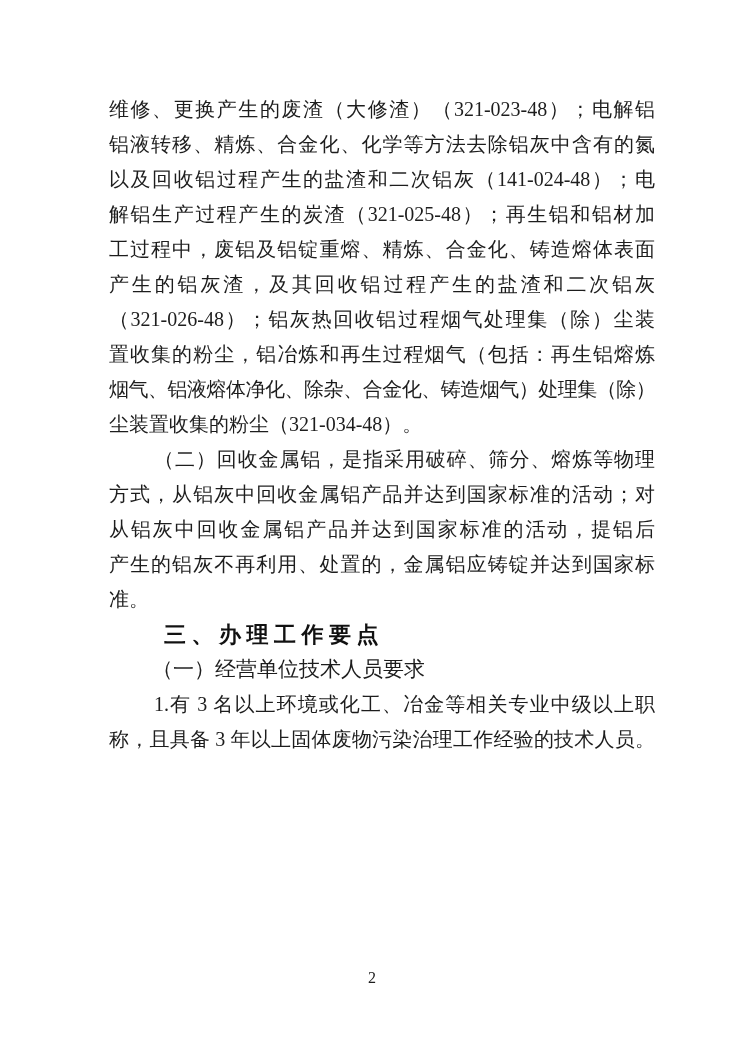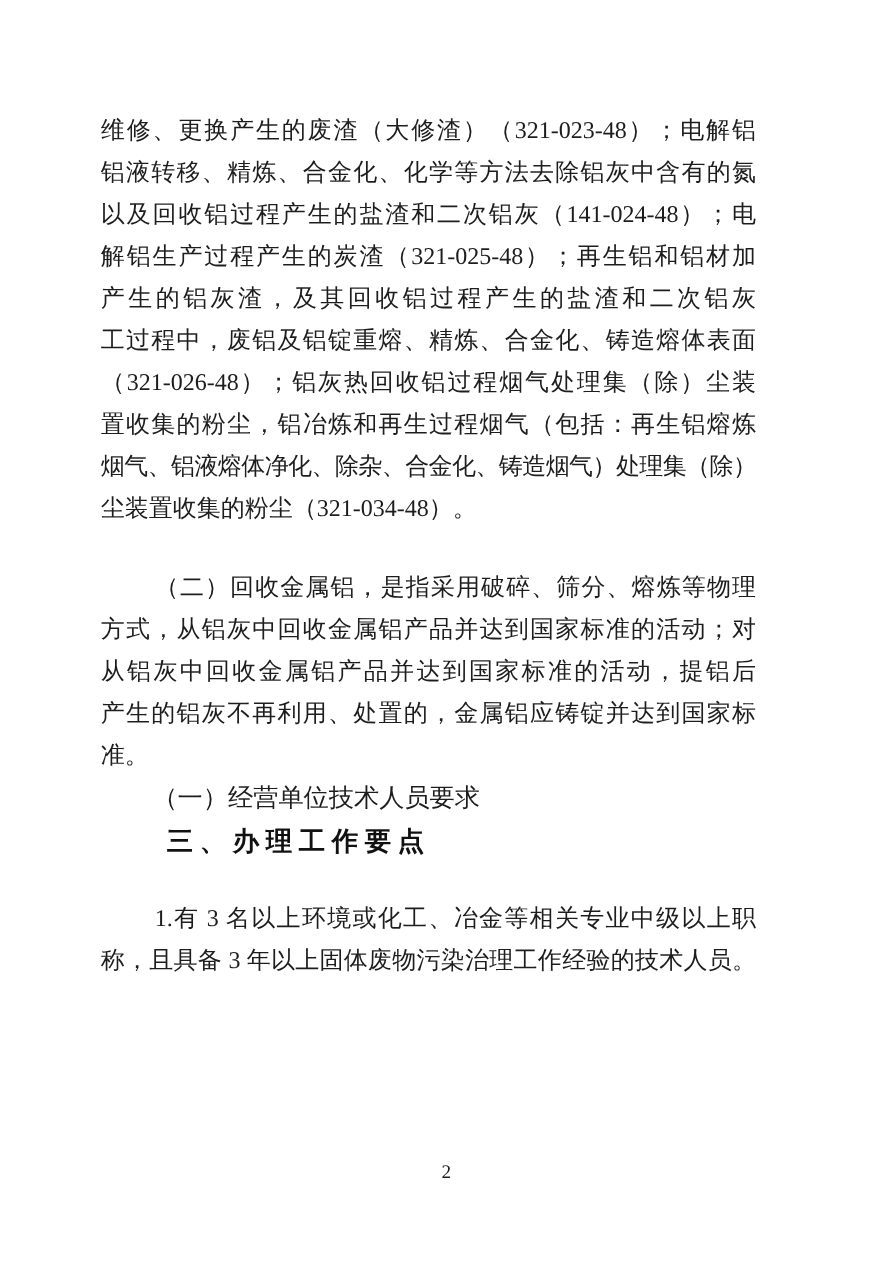--- a/index.html
+++ b/index.html
@@ -11,39 +11,38 @@
     position: relative;
     width: 744px;
     height: 1052px;
     background: #ffffff;
     overflow: hidden;
     font-family: "Liberation Serif", "DejaVu Serif", serif;
     color: #1d1d1d;
   }
   .body-text {
     position: absolute;
-    left: 84px;
+    left: 109px;
     top: 92px;
     width: 546px;
     font-size: 20px;
     line-height: 35px;
   }
   .ln {
     height: 35px;
     overflow: hidden;
     text-align: justify;
     text-align-last: justify;
     white-space: normal;
   }
   .ln.end {
     text-align-last: left;
   }
   .ln.ind {
     text-indent: 45px;
-    margin-top: 31px;
   }
   .ln.tight {
     letter-spacing: -0.8px;
   }
   .ln.head {
     font-family: "Liberation Sans", "DejaVu Sans", sans-serif;
     font-weight: 700;
     font-size: 22px;
     letter-spacing: 5.5px;
     text-indent: 55px;
@@ -68,39 +67,39 @@
 <body>
 
 <div class="page">
   <div class="body-text">
 
     <div>
       <div class="ln">维修、更换产生的废渣（大修渣）（321-023-48）；电解铝</div>
       <div class="ln">铝液转移、精炼、合金化、化学等方法去除铝灰中含有的氮化，</div>
       <div class="ln">以及回收铝过程产生的盐渣和二次铝灰（141-024-48）；电</div>
       <div class="ln">解铝生产过程产生的炭渣（321-025-48）；再生铝和铝材加</div>
+      <div class="ln">工过程中，废铝及铝锭重熔、精炼、合金化、铸造熔体表面</div>
       <div class="ln">产生的铝灰渣，及其回收铝过程产生的盐渣和二次铝灰</div>
-      <div class="ln">工过程中，废铝及铝锭重熔、精炼、合金化、铸造熔体表面</div>
       <div class="ln">（321-026-48）；铝灰热回收铝过程烟气处理集（除）尘装</div>
       <div class="ln">置收集的粉尘，铝冶炼和再生过程烟气（包括：再生铝熔炼</div>
       <div class="ln tight">烟气、铝液熔体净化、除杂、合金化、铸造烟气）处理集（除）</div>
       <div class="ln end">尘装置收集的粉尘（321-034-48）。</div>
     </div>
 
     <div>
       <div class="ln ind">（二）回收金属铝，是指采用破碎、筛分、熔炼等物理</div>
       <div class="ln">方式，从铝灰中回收金属铝产品并达到国家标准的活动；对</div>
       <div class="ln">从铝灰中回收金属铝产品并达到国家标准的活动，提铝后</div>
       <div class="ln">产生的铝灰不再利用、处置的，金属铝应铸锭并达到国家标</div>
       <div class="ln end">准。</div>
     </div>
 
 
+    <div class="ln head end">三、办理工作要点</div>
     <div class="ln sub end">（一）经营单位技术人员要求</div>
-    <div class="ln head end">三、办理工作要点</div>
 
     <div>
       <div class="ln ind">1.有 3 名以上环境或化工、冶金等相关专业中级以上职</div>
       <div class="ln">称，且具备 3 年以上固体废物污染治理工作经验的技术人员。</div>
     </div>
 
   </div>
 
   <div class="page-number">2</div>
 </div>

